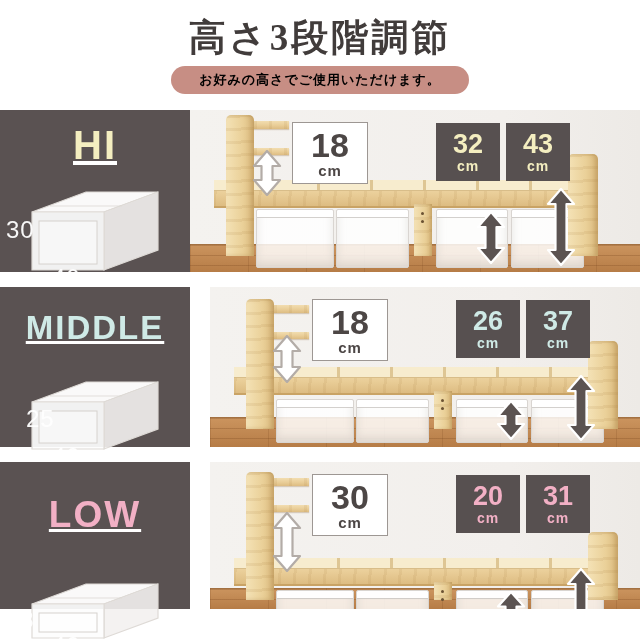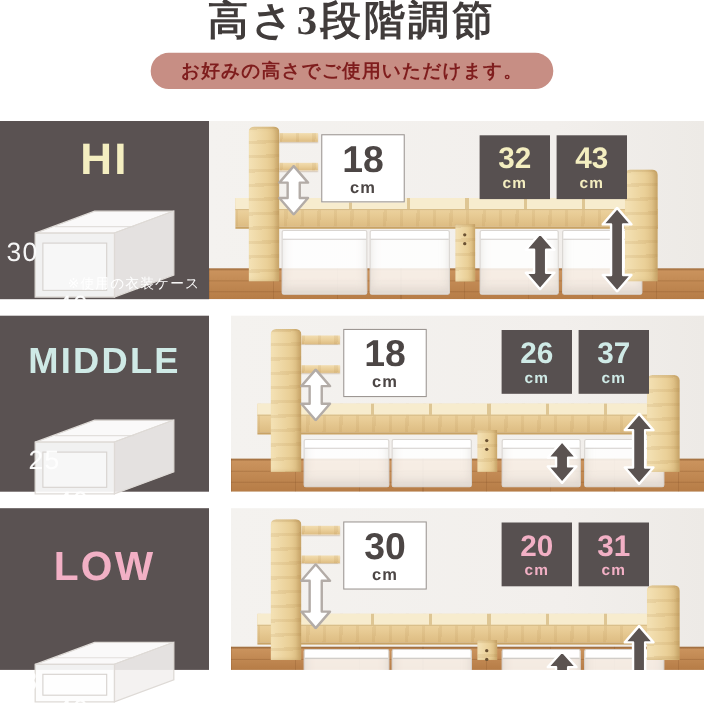--- a/index.html
+++ b/index.html
@@ -1,32 +1,32 @@
 <!DOCTYPE html>
 <html><head>
 <meta charset="utf-8">
 <style>
   html,body{margin:0;padding:0;background:#ffffff;width:640px;}
   body{font-family:"Liberation Sans","DejaVu Sans",sans-serif;-webkit-font-smoothing:antialiased;}
   .page{width:640px;height:640px;overflow:hidden;background:#fff;}
 
   
   .header{height:110px;text-align:center;}
-  .title{font-family:"Liberation Serif","DejaVu Serif",serif;font-size:37px;font-weight:700;color:#413c3b;letter-spacing:3px;line-height:1.1;}
-  .banner{display:inline-block;margin-top:7px;padding:5px 28px;background:#c78e84;border-radius:18px;color:#7f1d1d;font-size:17px;font-weight:700;letter-spacing:1px;}
+  .title{padding-top:18px;font-family:"Liberation Serif","DejaVu Serif",serif;font-size:37px;font-weight:700;color:#413c3b;letter-spacing:3px;line-height:1.1;}
+  .banner{display:inline-block;margin-top:7px;padding:5px 28px;background:#c78e84;border-radius:18px;color:#000000;font-size:13px;font-weight:700;letter-spacing:1px;}
 
   
   .row{display:flex;width:640px;}
   .row + .row{margin-top:15px;gap:20px;}
   .r0{height:162px;--plat-top:70px;--floor-top:134px;--box-top:99px;--box-h:57px;--post-top:5px;}
   .r1{height:160px;--plat-top:80px;--floor-top:130px;--box-top:112px;--box-h:42px;--post-top:12px;}
   .r2{height:147px;--plat-top:96px;--floor-top:126px;--box-top:128px;--box-h:38px;--post-top:10px;}
 
   
-  .panel{width:190px;flex:0 0 190px;background:#5a5252;position:relative;color:#fff;}
+  .panel{width:190px;flex:0 0 190px;background:#5a5252;position:relative;color:#fff;text-decoration:underline;}
   .panel-label{text-align:center;font-weight:600;letter-spacing:2px;}
   .r0 .panel-label{margin-top:13px;font-size:40px;color:#f4eec0;}
   .r1 .panel-label{margin-top:22px;font-size:33px;color:#cfeae6;}
   .r2 .panel-label{margin-top:32px;font-size:37px;color:#f2b0c5;}
   .case-wrap{position:relative;width:150px;margin:2px auto 0;}
   .case-h-label,.case-w-label{position:absolute;color:#fff;font-size:24px;letter-spacing:1px;opacity:.95;}
   .case-h-label{left:-14px;}
   .r0 .case-h-label{top:46px;}
   .r1 .case-h-label{top:56px;margin-left:20px;}
   .r2 .case-h-label{top:68px;}
@@ -116,21 +116,20 @@
         <svg viewBox="0 0 150 106" width="150" height="106">
             <polygon points="12,42 66,22 138,22 84,42" fill="rgba(255,255,255,0.97)" stroke="#dedad6" stroke-width="1.2"></polygon>
             <polygon points="84,42 138,22 138,80 84,100" fill="rgba(243,241,239,0.9)" stroke="#dedad6" stroke-width="1.2"></polygon>
             <polygon points="12,42 84,42 84,100 12,100" fill="rgba(253,253,253,0.93)" stroke="#dedad6" stroke-width="1.2"></polygon>
             <rect x="19" y="51" width="58" height="43" fill="rgba(255,255,255,0.45)" stroke="#d6d2ce" stroke-width="1"></rect>
             <line x1="30" y1="36" x2="102" y2="36" stroke="rgba(220,216,212,0.8)" stroke-width="1"></line>
           </svg>
         <span class="case-h-label">30</span>
         <span class="case-w-label">40</span>
       </div>
-      <div class="panel-note">※使用の衣装ケース</div>
     </aside>
     <div class="photo">
       <div class="floor"></div>
       <div class="sbox b1"></div>
       <div class="sbox b2"></div>
       <div class="sbox b3"></div>
       <div class="sbox b4"></div>
       <div class="slab wood"></div>
       <div class="hb-post woodv"></div>
       <div class="hb-shelf s1 wood"></div>

